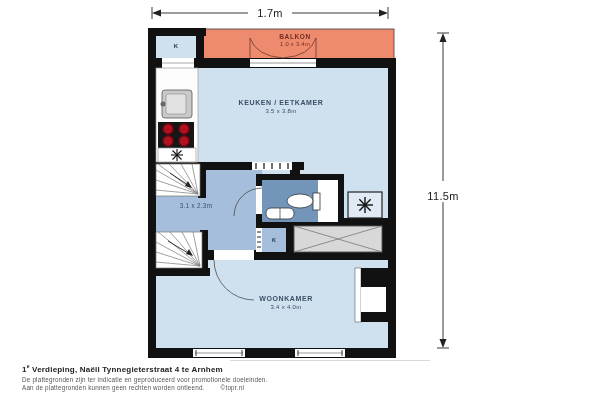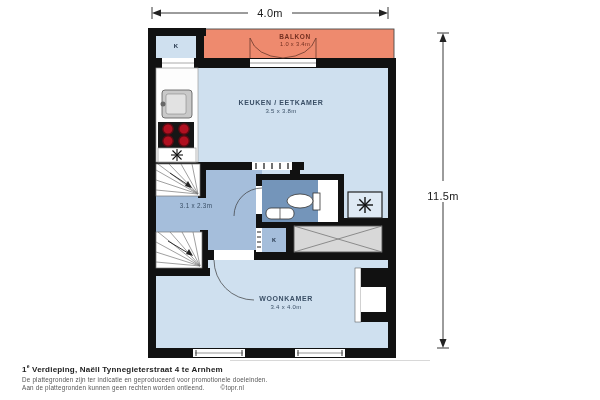--- a/index.html
+++ b/index.html
@@ -182,21 +182,21 @@
     <g stroke="#222" stroke-width="0.9">
       <line x1="443" y1="41" x2="443" y2="181"></line>
         <line x1="443" y1="199" x2="443" y2="340"></line>
       <line x1="437" y1="33" x2="449" y2="33"></line>
         <line x1="437" y1="348" x2="449" y2="348"></line>
       <path d="M443,33 L439.5,42 L446.5,42 Z" fill="#222" stroke="none"></path>
       <path d="M443,348 L439.5,339 L446.5,339 Z" fill="#222" stroke="none"></path>
     </g>
   </svg>
 
-  <span class="dim-lbl" style="left:270px;top:13px;">4.0m</span>
+  <span class="dim-lbl" style="left:270px;top:13px;">1.7m</span>
   <span class="dim-lbl" style="left:443px;top:196px;">11.5m</span>
 
   <div class="lbl lbl-balkon" style="left:295px;top:41px;">
     <span class="nm" style="font-size:6.5px;">BALKON</span>
     <span class="sz" style="font-size:5.8px;">1.0 x 3.4m</span>
   </div>
   <div class="lbl" style="left:281px;top:107px;">
     <span class="nm">KEUKEN / EETKAMER</span>
     <span class="sz">3.5 x 3.8m</span>
   </div>

